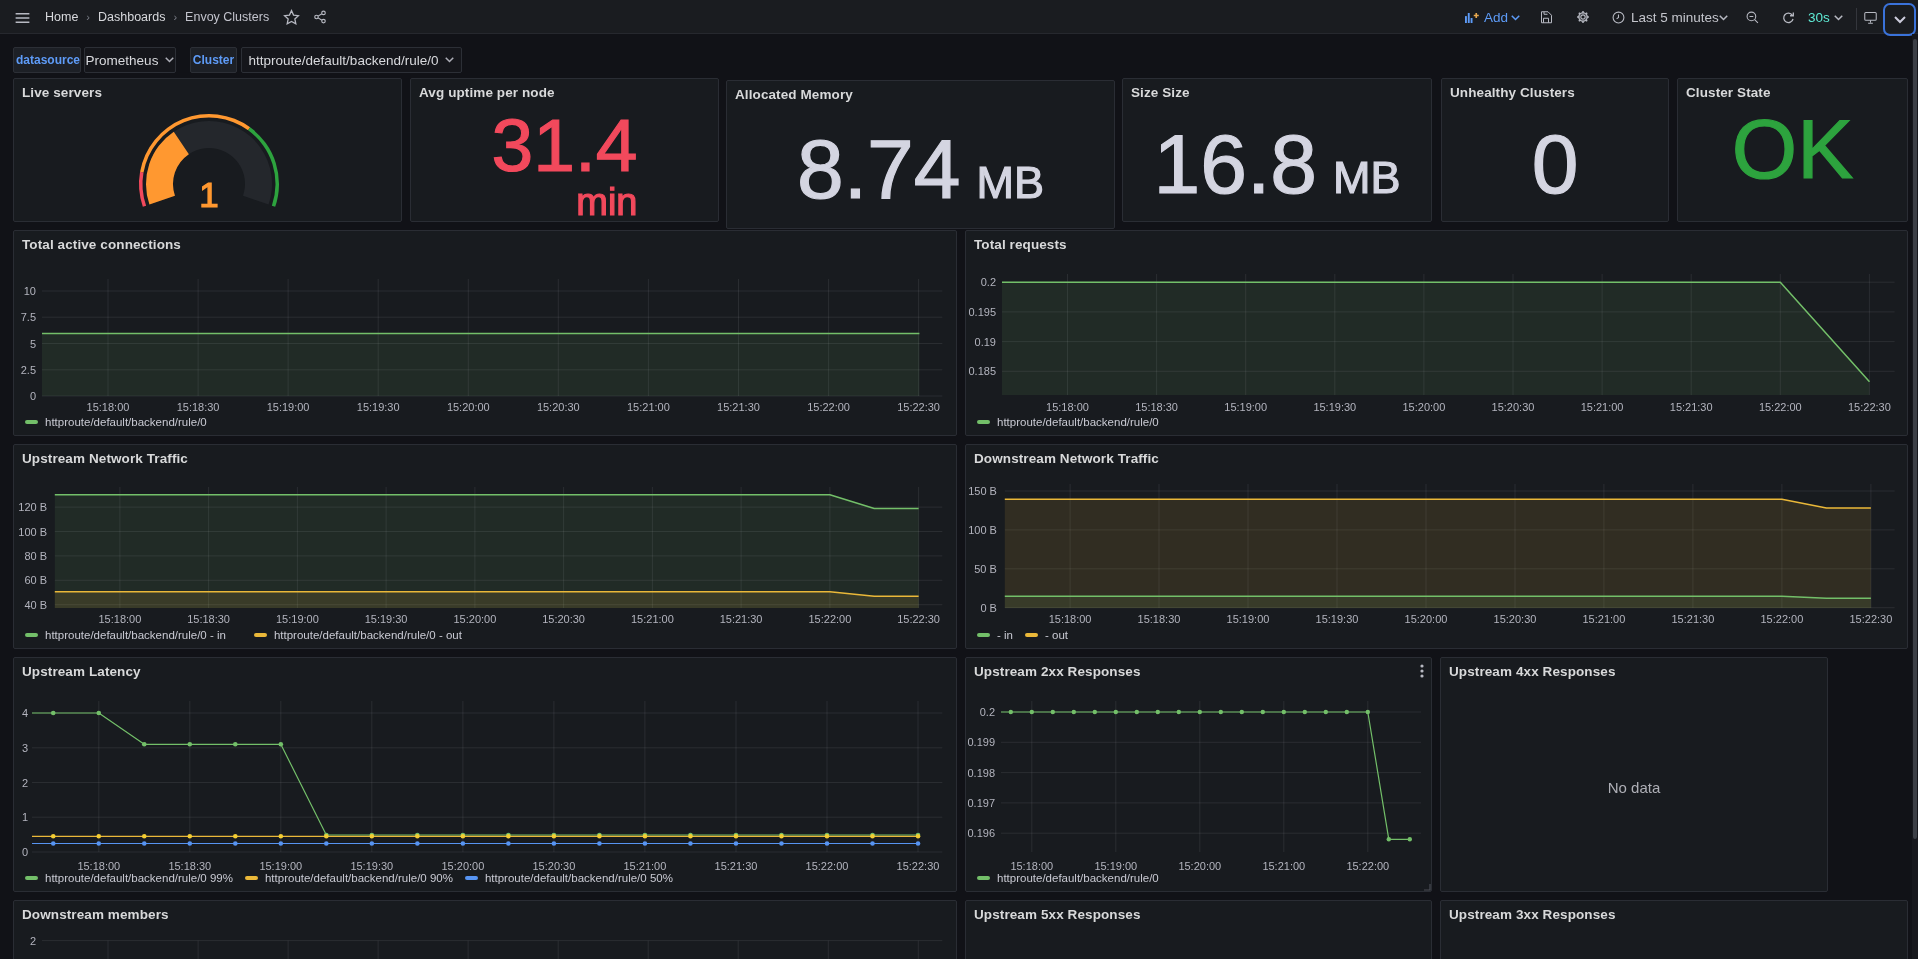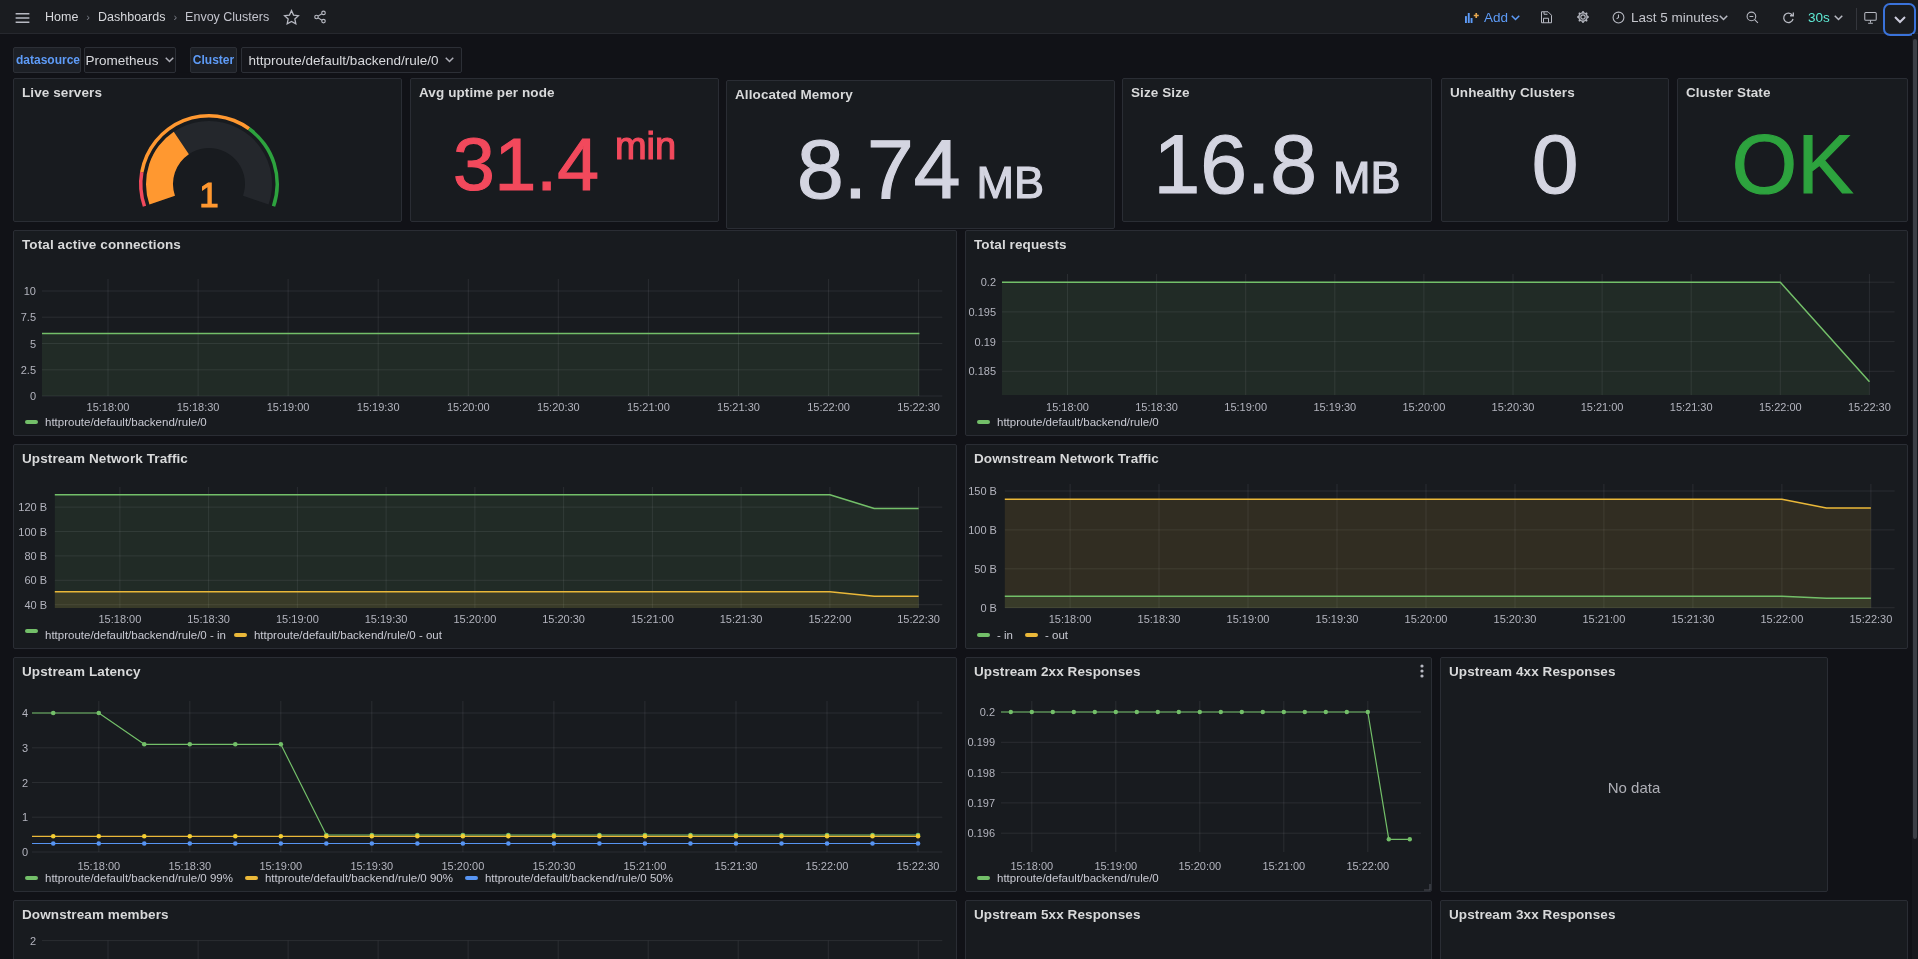--- a/index.html
+++ b/index.html
@@ -103,21 +103,21 @@
       <path d="M135.43 125.51 A63 63 0 0 1 159.77 52.77 L174.87 75.15 A36 36 0 0 0 160.96 116.72 Z" fill="#ff9830"></path>
       <path d="M128.81 127.79 A70 70 0 0 1 126.06 92.84 L129.51 93.45 A66.5 66.5 0 0 0 132.12 126.65 Z" fill="#f2495c"></path>
       <path d="M126.06 92.84 A70 70 0 0 1 236.14 48.37 L234.09 51.20 A66.5 66.5 0 0 0 129.51 93.45 Z" fill="#ff9830"></path>
       <path d="M236.14 48.37 A70 70 0 0 1 261.19 127.79 L257.88 126.65 A66.5 66.5 0 0 0 234.09 51.20 Z" fill="#2da33e"></path>
       <text x="195" y="128" text-anchor="middle" font-size="35" fill="#ff9830" stroke="#ff9830" stroke-width="1.2">1</text>
     </svg>
   </div>
 <div class="panel" style="left:410px;top:78px;width:309px;height:144px">
     <div class="ptitle">Avg uptime per node</div>
     <div style="position:absolute;left:0;top:28px;right:0;bottom:0;display:flex;align-items:center;justify-content:center;color:#f2495c;line-height:1">
-      <div style="display:flex;align-items:flex-start;-webkit-text-stroke:1.2px #f2495c;">
+      <div style="display:flex;align-items:flex-end;flex-direction:column;-webkit-text-stroke:1.2px #f2495c;">
         <span style="font-size:75px">31.4</span>
         <span style="font-size:38px;margin-left:16px">min</span>
       </div>
     </div>
   </div>
 <div class="panel" style="left:726px;top:80px;width:389px;height:149px">
     <div class="ptitle">Allocated Memory</div>
     <div style="position:absolute;left:0;top:28px;right:0;bottom:0;display:flex;align-items:center;justify-content:center;color:#d4d5e1;line-height:1">
       <div style="display:flex;align-items:baseline;-webkit-text-stroke:1.2px #d4d5e1;">
         <span style="font-size:84px">8.74</span>
@@ -137,21 +137,21 @@
 <div class="panel" style="left:1441px;top:78px;width:228px;height:144px">
     <div class="ptitle">Unhealthy Clusters</div>
     <div style="position:absolute;left:0;top:28px;right:0;bottom:0;display:flex;align-items:center;justify-content:center;color:#d4d5e1;line-height:1">
       <div style="display:flex;align-items:baseline;-webkit-text-stroke:1.2px #d4d5e1;">
         <span style="font-size:84px">0</span>
       </div>
     </div>
   </div>
 <div class="panel" style="left:1677px;top:78px;width:231px;height:144px">
     <div class="ptitle">Cluster State</div>
-    <div style="position:absolute;left:0;top:28px;right:0;bottom:0;display:flex;align-items:center;justify-content:center;color:#2da33e;line-height:1">
+    <div style="position:absolute;left:0;top:28px;right:0;bottom:0;display:flex;align-items:flex-start;justify-content:center;color:#2da33e;line-height:1">
       <div style="display:flex;align-items:baseline;-webkit-text-stroke:1.2px #2da33e;">
         <span style="font-size:84px">OK</span>
       </div>
     </div>
   </div>
 <div class="panel" style="left:13px;top:230px;width:944px;height:206px">
     <div class="ptitle">Total active connections</div>
     <svg width="944" height="206" viewBox="0 0 944 206" style="position:absolute;left:0;top:0" xmlns="http://www.w3.org/2000/svg">
       <line x1="28.0" x2="928.3" y1="60.0" y2="60.0" stroke="rgba(204,204,220,0.10)" stroke-width="1"></line>
       <line x1="28.0" x2="928.3" y1="86.2" y2="86.2" stroke="rgba(204,204,220,0.10)" stroke-width="1"></line>
@@ -266,21 +266,21 @@
       <text x="283.4" y="177.7" text-anchor="middle" font-size="11" fill="#b3b4be">15:19:00</text>
       <text x="372.1" y="177.7" text-anchor="middle" font-size="11" fill="#b3b4be">15:19:30</text>
       <text x="460.9" y="177.7" text-anchor="middle" font-size="11" fill="#b3b4be">15:20:00</text>
       <text x="549.6" y="177.7" text-anchor="middle" font-size="11" fill="#b3b4be">15:20:30</text>
       <text x="638.4" y="177.7" text-anchor="middle" font-size="11" fill="#b3b4be">15:21:00</text>
       <text x="727.1" y="177.7" text-anchor="middle" font-size="11" fill="#b3b4be">15:21:30</text>
       <text x="815.9" y="177.7" text-anchor="middle" font-size="11" fill="#b3b4be">15:22:00</text>
       <text x="904.6" y="177.7" text-anchor="middle" font-size="11" fill="#b3b4be">15:22:30</text>
     </svg>
     <div style="position:absolute;left:11px;bottom:7px;font-size:11.5px;color:#c9cad3;display:flex;align-items:center">
-      <span style="display:inline-flex;align-items:flex-start;margin-right:8px;white-space:nowrap">
+      <span style="display:inline-flex;align-items:center;margin-right:28px;white-space:nowrap">
         <span style="width:13px;height:4px;border-radius:2px;background:#73bf69;margin-right:7px"></span>
         <span>httproute/default/backend/rule/0 - in</span>
       </span>
       <span style="display:inline-flex;align-items:center;margin-right:12px;white-space:nowrap">
         <span style="width:13px;height:4px;border-radius:2px;background:#eab839;margin-right:7px"></span>
         <span>httproute/default/backend/rule/0 - out</span>
       </span>
     </div>
   </div>
 <div class="panel" style="left:965px;top:444px;width:943px;height:205px">

